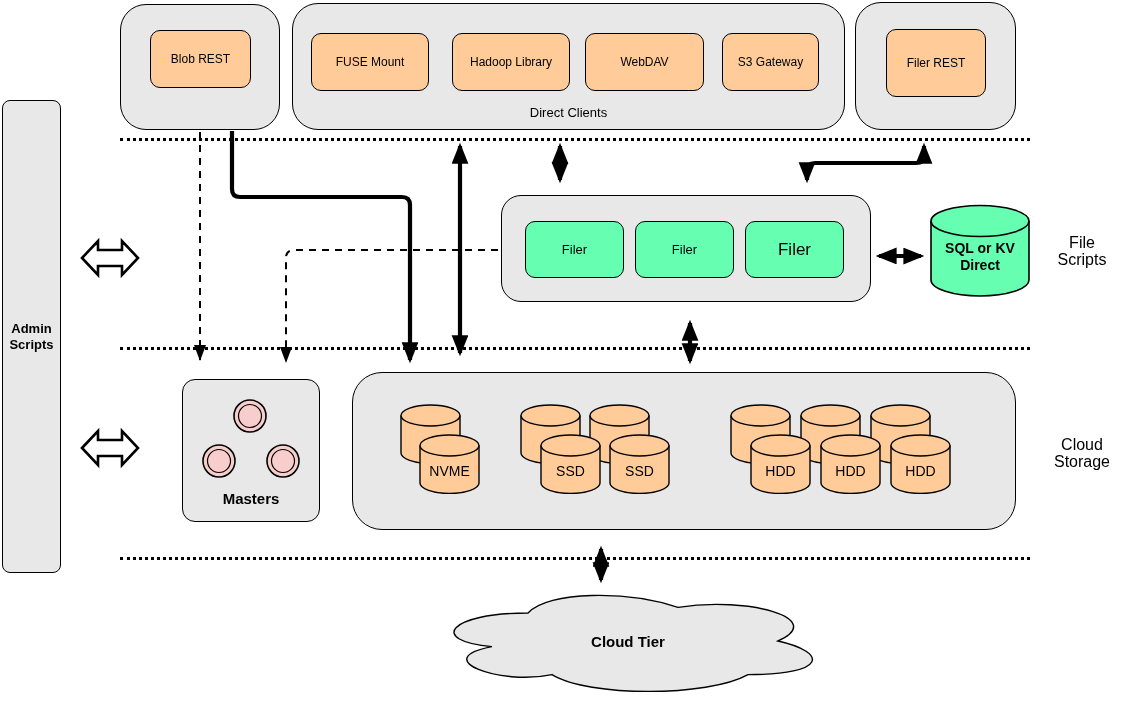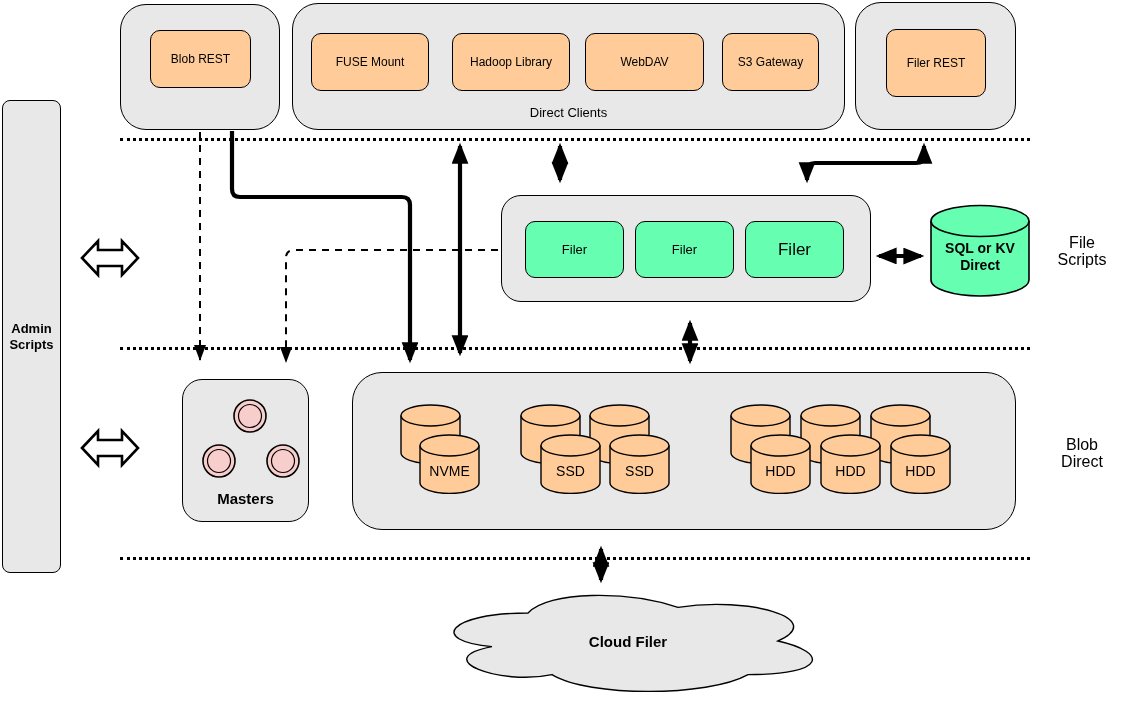--- a/index.html
+++ b/index.html
@@ -72,21 +72,21 @@
 
   <div style="position:absolute;left:929px;top:204px;width:102px;height:94px;">
     <svg width="102" height="94" viewBox="0 0 102 94">
       <path d="M2 17 V76 A49 16 0 0 0 100 76 V17" style="fill:var(--green);stroke:#000;stroke-width:1.6;"></path>
       <ellipse cx="51" cy="17" rx="49" ry="15.5" style="fill:var(--green);stroke:#000;stroke-width:1.6;"></ellipse>
     </svg>
     <div class="lbl" style="left:8px;top:36px;width:86px;font-weight:bold;font-size:14px;line-height:17px;">SQL or KV Direct</div>
   </div>
   <div class="lbl tier-label" style="left:1043px;top:234px;width:78px;">File Scripts</div>
 
-  <div class="container" style="left:182px;top:379px;width:127px;height:143px;border-radius:20px;">
+  <div class="container" style="left:182px;top:379px;width:138px;height:143px;border-radius:13px;">
     <svg width="136" height="140" viewBox="0 0 136 140" style="position:absolute;left:0;top:0;">
       <g>
         <circle cx="67" cy="36" r="16" style="fill:var(--pink);stroke:#000;stroke-width:1.6;"></circle>
         <circle cx="67" cy="36" r="11.5" style="fill:var(--pink);stroke:#000;stroke-width:1.2;"></circle>
       </g>
       <g>
         <circle cx="36" cy="81" r="16" style="fill:var(--pink);stroke:#000;stroke-width:1.6;"></circle>
         <circle cx="36" cy="81" r="11.5" style="fill:var(--pink);stroke:#000;stroke-width:1.2;"></circle>
       </g>
       <g>
@@ -173,27 +173,27 @@
     <div class="clabel">HDD</div>
   </div>
   <div class="cyl" style="left:890px;top:434px;">
     <svg width="61" height="60" viewBox="0 0 61 60">
       <path d="M1 11.5 V49 A29.5 10.5 0 0 0 60 49 V11.5" style="fill:var(--orange);stroke:#000;stroke-width:1.4;"></path>
       <ellipse cx="30.5" cy="11.5" rx="29.5" ry="10.5" style="fill:var(--orange);stroke:#000;stroke-width:1.4;"></ellipse>
     </svg>
     <div class="clabel">HDD</div>
   </div>
 
-  <div class="lbl tier-label" style="left:1043px;top:436px;width:78px;">Blob Direct</div>
+  <div class="lbl tier-label" style="left:1043px;top:436px;width:78px;">Cloud Storage</div>
 
   <div style="position:absolute;left:428px;top:585px;width:400px;height:112px;">
     <svg width="400" height="112" viewBox="0 0 400 112">
       <path d="M100 28 C20 28 0 56 64 61.6 C0 73.9 72 100.8 124 89.6 C160 112 280 112 320 89.6 C400 89.6 400 67.2 350 56 C400 33.6 320 11.2 250 22.4 C200 5.6 120 5.6 100 28 Z" style="fill:var(--gray);stroke:#000;stroke-width:1.4;"></path>
     </svg>
-    <div class="lbl" style="left:0;top:48px;width:100%;font-weight:bold;font-size:15px;">Cloud Filer</div>
+    <div class="lbl" style="left:0;top:48px;width:100%;font-weight:bold;font-size:15px;">Cloud Tier</div>
   </div>
 
   <svg class="overlay" width="1121" height="701" viewBox="0 0 1121 701">
     <defs>
       <marker id="mBig" markerUnits="strokeWidth" markerWidth="6" markerHeight="5" refX="4.2" refY="2" orient="auto-start-reverse">
         <path d="M0 0 L5 2 L0 4 Z" fill="#000"></path>
       </marker>
       <marker id="mDash" markerUnits="strokeWidth" markerWidth="9" markerHeight="7" refX="7.5" refY="3" orient="auto-start-reverse">
         <path d="M0 0 L8 3 L0 6 Z" fill="#000"></path>
       </marker>

